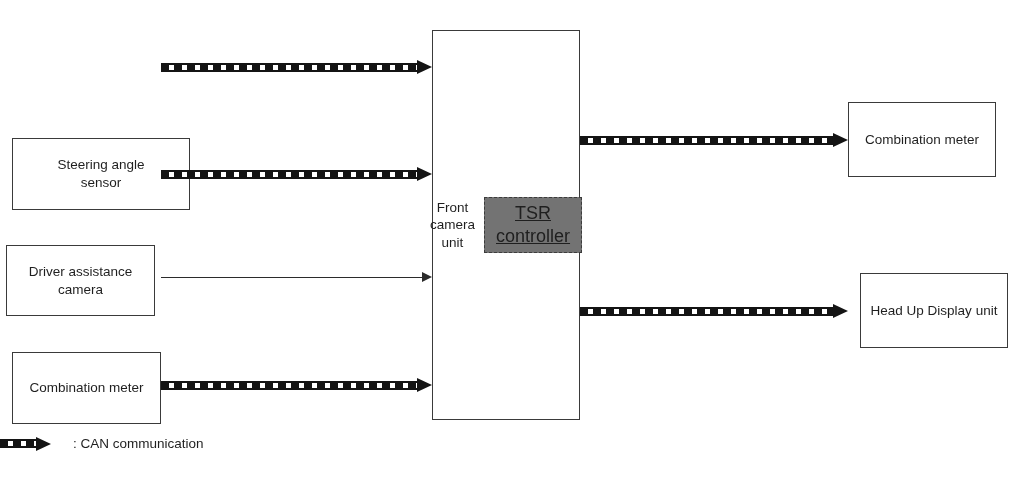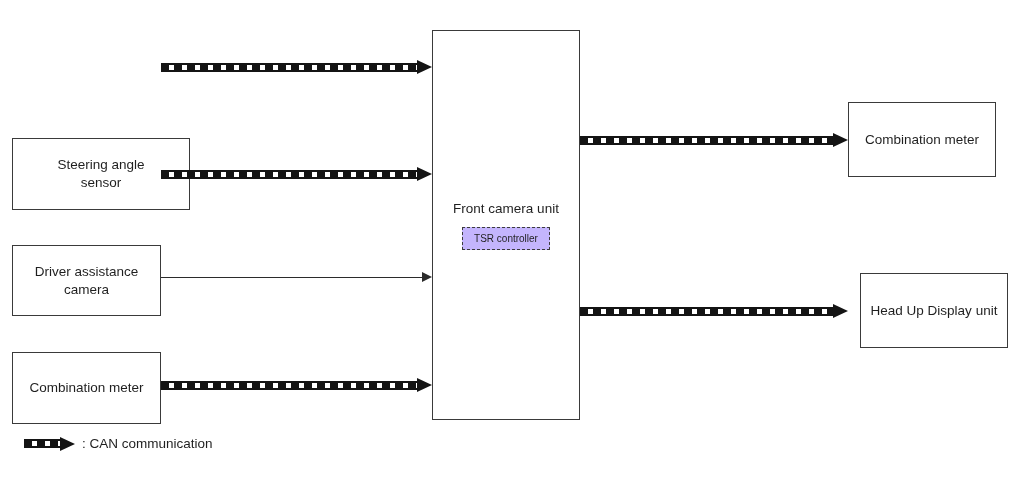--- a/index.html
+++ b/index.html
@@ -26,36 +26,37 @@
     text-align: center;
     color: #1f1f1f;
     font-size: 13.5px;
     line-height: 1.3;
   }
   .multiline { white-space: pre-line; }
 
   
   #box-abs        { left: 12px;  top: 30px;  width: 149px; height: 73px; }
   #box-steering   { left: 12px;  top: 138px; width: 178px; height: 72px; }
-  #box-driver     { left: 12px;  top: 245px; width: 149px; height: 71px; }
+  #box-driver     { left: 6px;  top: 245px; width: 149px; height: 71px; }
   #box-combo-left { left: 12px;  top: 352px; width: 149px; height: 72px; }
 
   
   #box-fcu {
     left: 432px; top: 30px; width: 148px; height: 390px;
-    flex-direction: column;
+    flex-direction: row;
     gap: 9px;
   }
   .sub-node {
     box-sizing: border-box;
     border: 1.5px dashed #3c3c3c;
     padding: 4px 11px;
-    font-size: 10px;
+    font-size: 18px;
     color: #1f1f1f;
-    background: #c4b5fd;
+    background: #737373;
+    text-decoration: underline;
   }
 
   
   #box-combo-right { left: 848px; top: 102px; width: 148px; height: 75px; }
   #box-hud         { left: 848px; top: 273px; width: 148px; height: 75px; margin-left: 12px; }
 
   
   .arrow {
     position: absolute;
     display: flex;
@@ -90,26 +91,26 @@
   #arrow-abs      { left: 161px; top: 60px;  width: 271px; }
   #arrow-steering { left: 161px; top: 167px; width: 271px; }
   #arrow-driver   { left: 161px; top: 270px; width: 271px; }
   #arrow-combo    { left: 161px; top: 378px; width: 271px; }
   #arrow-out-combo{ left: 580px; top: 133px; width: 268px; }
   #arrow-out-hud  { left: 580px; top: 304px; width: 268px; }
 
   
   #legend {
     position: absolute;
-    left: 24px;
+    left: 0;
     top: 436px;
     height: 15px;
     display: flex;
     align-items: center;
-    gap: 7px;
+    gap: 22px;
   }
   #legend .sample {
     display: flex;
     align-items: center;
     width: 51px;
     height: 14px;
   }
   #legend .label {
     font-size: 13.5px;
     color: #1f1f1f;

